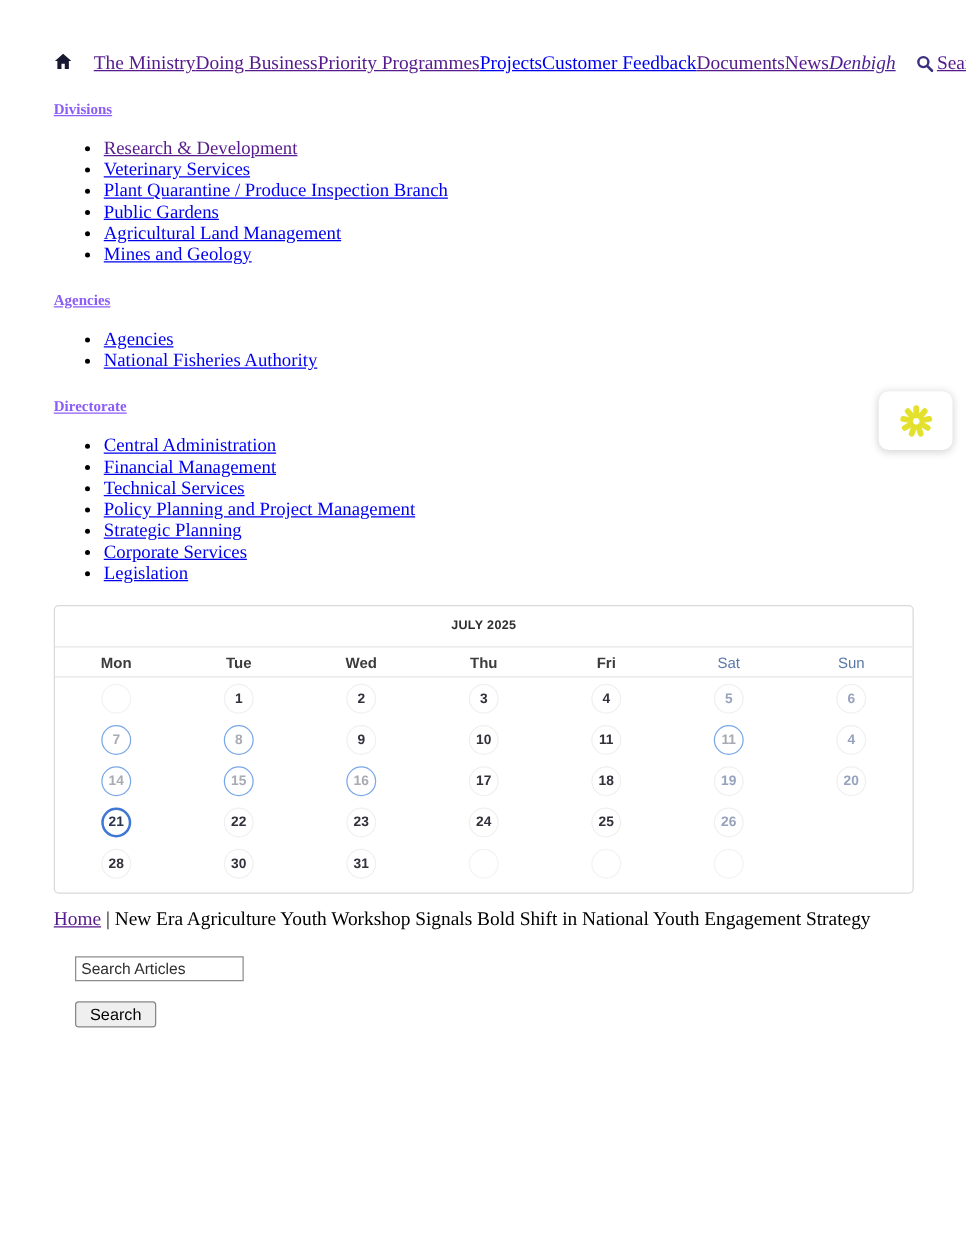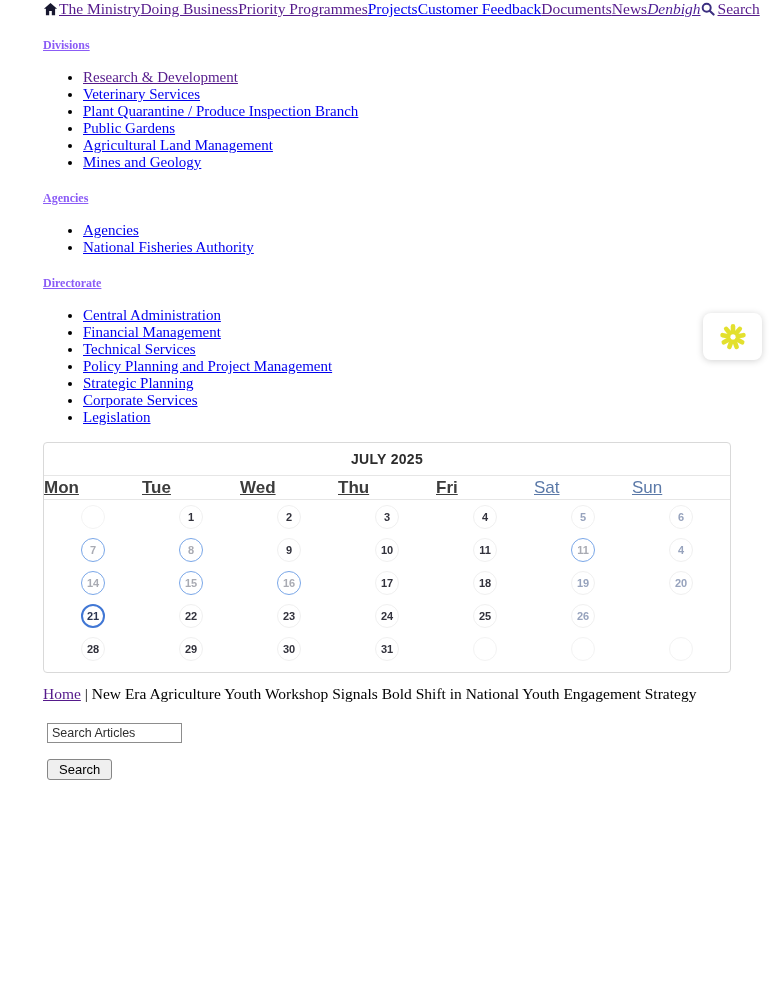--- a/index.html
+++ b/index.html
@@ -3,66 +3,66 @@
 <meta charset="utf-8">
 <style>
   html,body{margin:0;padding:0;}
   body{
     width:773px;height:1000px;background:#fff;position:relative;overflow:hidden;
     font-family:"Liberation Serif", serif;color:#000;
   }
   .content{padding:0 42px 0 43px;}
 
   
-  .topnav{display:flex;align-items:center;flex-wrap:nowrap;white-space:nowrap;}
+  .topnav{margin-top:42px;display:flex;align-items:flex-start;flex-wrap:nowrap;white-space:nowrap;gap:16px;}
   .topnav a{text-decoration:underline;font-size:15.5px;}
   .home-link{display:flex;align-items:center;text-decoration:none !important;margin-right:1px;}
   a.purple{color:#551A8B;}
   a.blue{color:#0000EE;}
   a.navy{color:#4c1d95;font-style:italic;}
   .search-link{display:flex;align-items:center;}
   .search-link svg{margin-right:3px;}
 
   
   h3{font-size:12px;font-weight:bold;margin:20px 0 16px;color:#8b5cf6;text-decoration:underline;}
   ul{margin:16px 0;padding-left:40px;font-size:15px;line-height:17px;}
   ul li{margin:0;}
   ul a{text-decoration:underline;}
 
   
   .calendar{
     margin-top:13px;border:1px solid #d9d9d9;border-radius:4px;background:#fff;
     font-family:"Liberation Sans", sans-serif;overflow:hidden;
   }
   .cal-title{
-    height:32px;line-height:32px;text-align:center;font-size:14px;font-weight:600;
+    height:32px;line-height:32px;text-align:center;font-size:10px;font-weight:600;
     color:#2d2d2d;border-bottom:1px solid #e6e6e6;letter-spacing:.3px;
   }
   .cal-weekdays{display:grid;grid-template-columns:repeat(7,1fr);height:23px;align-items:center;border-bottom:1px solid #e6e6e6;}
-  .cal-weekday{text-align:left;font-size:17px;font-weight:600;color:#3c3c3c;text-decoration:underline;}
+  .cal-weekday{text-align:center;font-size:12px;font-weight:600;color:#3c3c3c;}
   .cal-weekday.weekend{color:#5b79a8;font-weight:400;}
   .cal-body{padding-bottom:7px;}
   .cal-week{display:grid;grid-template-columns:repeat(7,1fr);height:33px;}
   .cal-day{display:flex;align-items:center;justify-content:center;}
   .circ{
     width:24px;height:24px;border-radius:50%;border:1px solid #f0f0f0;box-sizing:border-box;
     display:flex;align-items:center;justify-content:center;
     font-size:11px;font-weight:700;color:#32323c;
   }
   .circ.weekend{color:#97a3bd;font-weight:600;}
   .circ.event{border-color:#7aa7e8;color:#a9abb3;}
   .circ.today{border:2px solid #4177d4;color:#2b3550;}
   .circ.empty{border-color:#f3f3f3;}
 
   
   .breadcrumb{margin-top:12px;font-size:15.5px;}
   .breadcrumb a{color:#551A8B;}
 
   
-  .search-area{margin-left:4px;font-family:"Liberation Sans", sans-serif;}
+  .search-area{margin-left:17px;font-family:"Liberation Sans", sans-serif;}
   .search-input{
     display:block;margin-top:20px;width:125px;height:18px;box-sizing:content-box;
     border:1px solid #8d8d8d;border-radius:0;padding:0 4px;font-size:12.5px;
     font-family:"Liberation Sans", sans-serif;color:#222;
   }
   .search-input::placeholder{color:#2f2f2f;opacity:1;}
   .search-btn{
     display:block;margin-top:16px;padding:2px 11px;font-size:13px;
     font-family:"Liberation Sans", sans-serif;color:#000;
     background:#efefef;border:1px solid #868686;border-radius:3px;
@@ -237,23 +237,20 @@
           </div>
           <div class="cal-day">
             <div class="circ weekend">26</div>
           </div>
         </div>
         <div class="cal-week">
           <div class="cal-day">
             <div class="circ normal">28</div>
           </div>
           <div class="cal-day">
-            <div class="circ normal">29</div>
-          </div>
-          <div class="cal-day">
             <div class="circ normal">30</div>
           </div>
           <div class="cal-day">
             <div class="circ normal">31</div>
           </div>
           <div class="cal-day">
             <div class="circ empty"></div>
           </div>
           <div class="cal-day">
             <div class="circ empty"></div>

